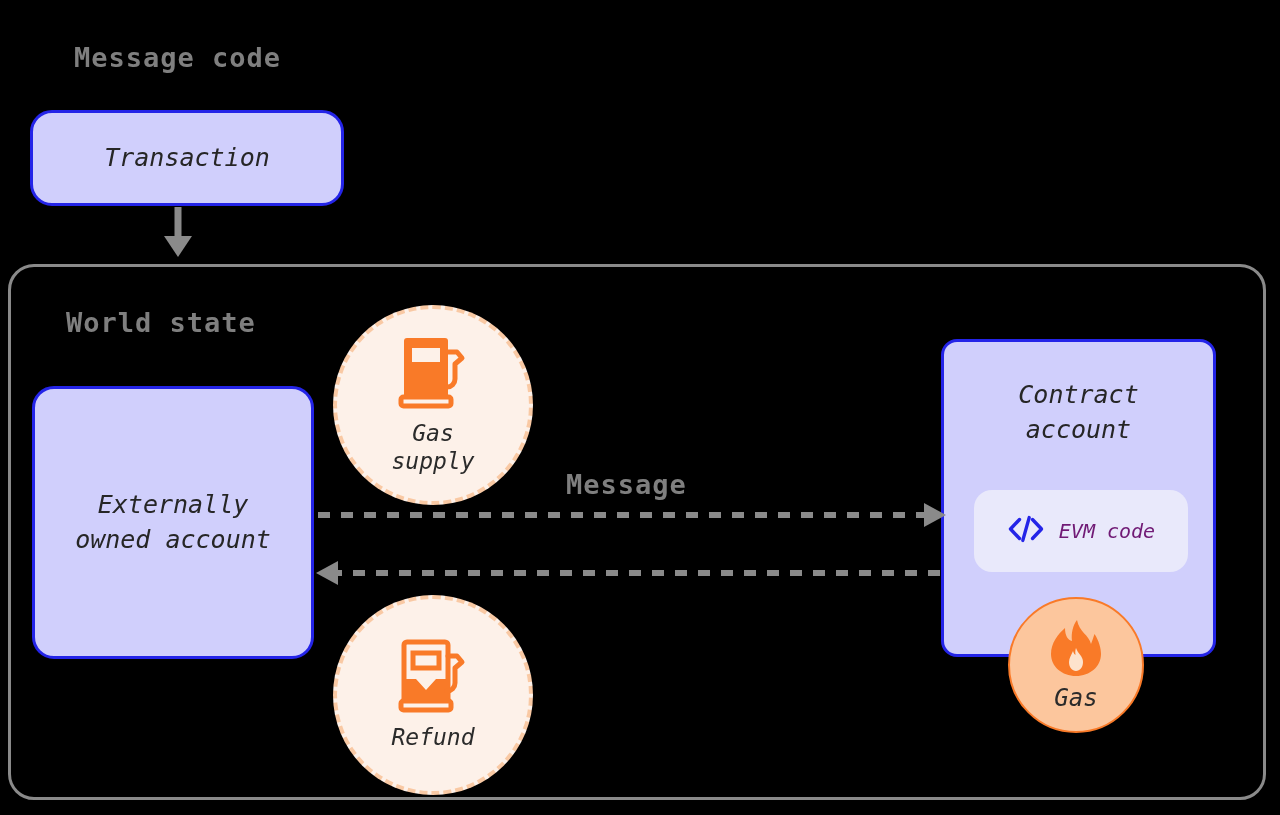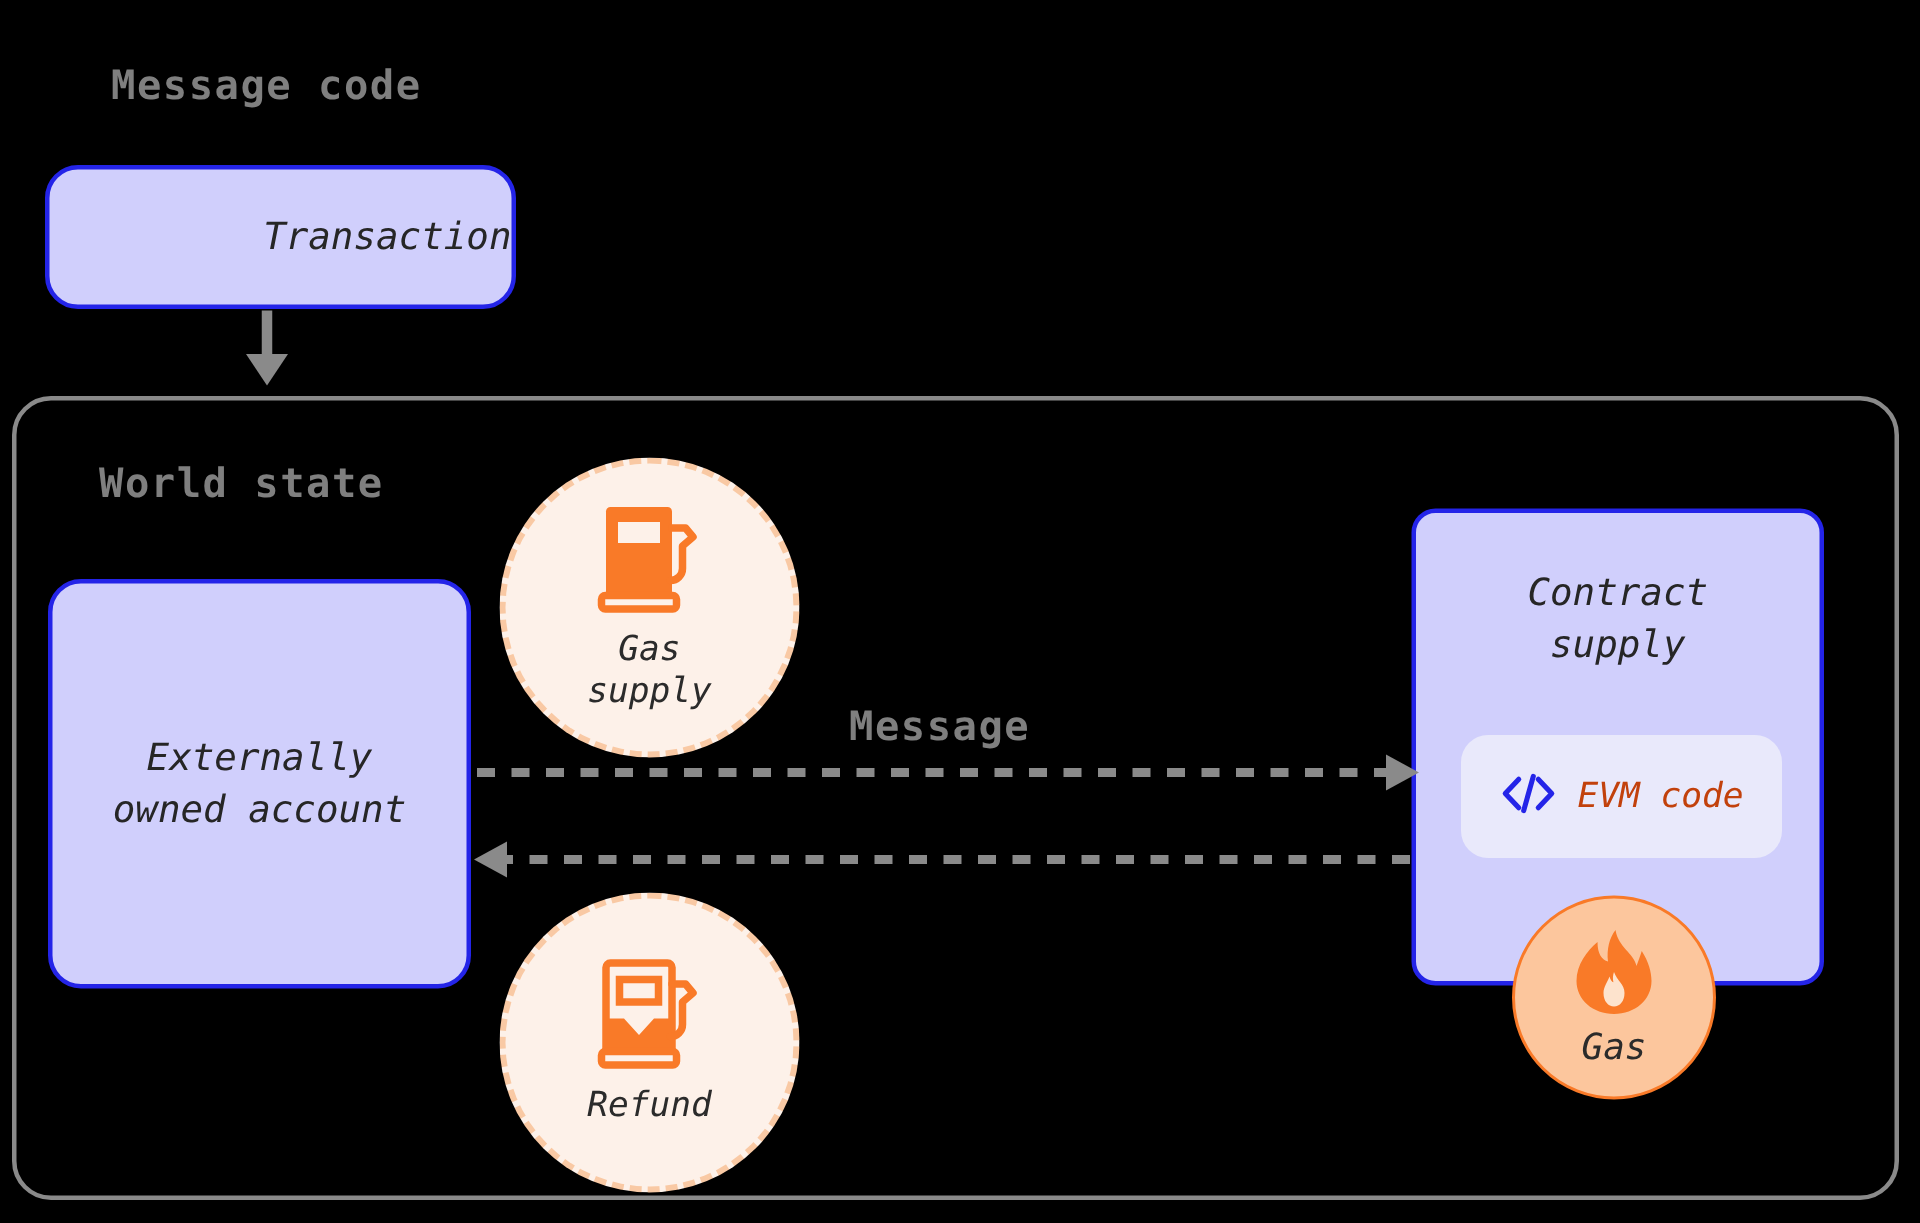--- a/index.html
+++ b/index.html
@@ -62,21 +62,20 @@
     text-align: center;
     white-space: pre-line;
   }
 
   #transaction-box {
     left: 30px;
     top: 110px;
     width: 314px;
     height: 96px;
     border-radius: 22px;
-    align-items: flex-end;
   }
 
   #eoa-box {
     left: 32px;
     top: 386px;
     width: 282px;
     height: 273px;
     border-radius: 22px;
   }
 
@@ -98,24 +97,24 @@
     width: 214px;
     height: 82px;
     background: #e9e9fb;
     border-radius: 18px;
     display: flex;
     align-items: center;
     justify-content: center;
     gap: 14px;
   }
   #evm-chip .chip-text {
-    color: #c2410c;
-    font-family: "DejaVu Sans Mono", "Liberation Mono", monospace;
-    font-style: italic;
-    font-size: 23px;
+    color: #701a75;
+    font-family: "DejaVu Sans Mono", "Liberation Mono", monospace;
+    font-style: italic;
+    font-size: 20px;
     white-space: nowrap;
   }
 
   
   .dashed-circle {
     width: 200px;
     height: 200px;
     border-radius: 50%;
     background: #fdf1e9;
     border: 4px dashed #f9c9a4;
@@ -188,21 +187,21 @@
 
   <div class="abs section-label" id="world-state-label">World state</div>
 
   <div class="abs node-box" id="eoa-box">
     <div class="node-label">Externally
 owned account</div>
   </div>
 
   <div class="abs node-box" id="contract-box">
     <div class="node-label">Contract
-supply</div>
+account</div>
 
     <div id="evm-chip">
       <span>
         <svg width="38" height="28" viewBox="0 0 38 28" aria-hidden="true">
           <path d="M12.5 4.5 L3.5 14 L12.5 23.5" fill="none" stroke="#2424e8" stroke-width="3.4" stroke-linecap="round" stroke-linejoin="round"></path>
           <path d="M25.5 4.5 L34.5 14 L25.5 23.5" fill="none" stroke="#2424e8" stroke-width="3.4" stroke-linecap="round" stroke-linejoin="round"></path>
           <path d="M22.2 2.6 L15.8 25.4" fill="none" stroke="#2424e8" stroke-width="3.4" stroke-linecap="round"></path>
         </svg>
       </span>
       <span class="chip-text">EVM code</span>

